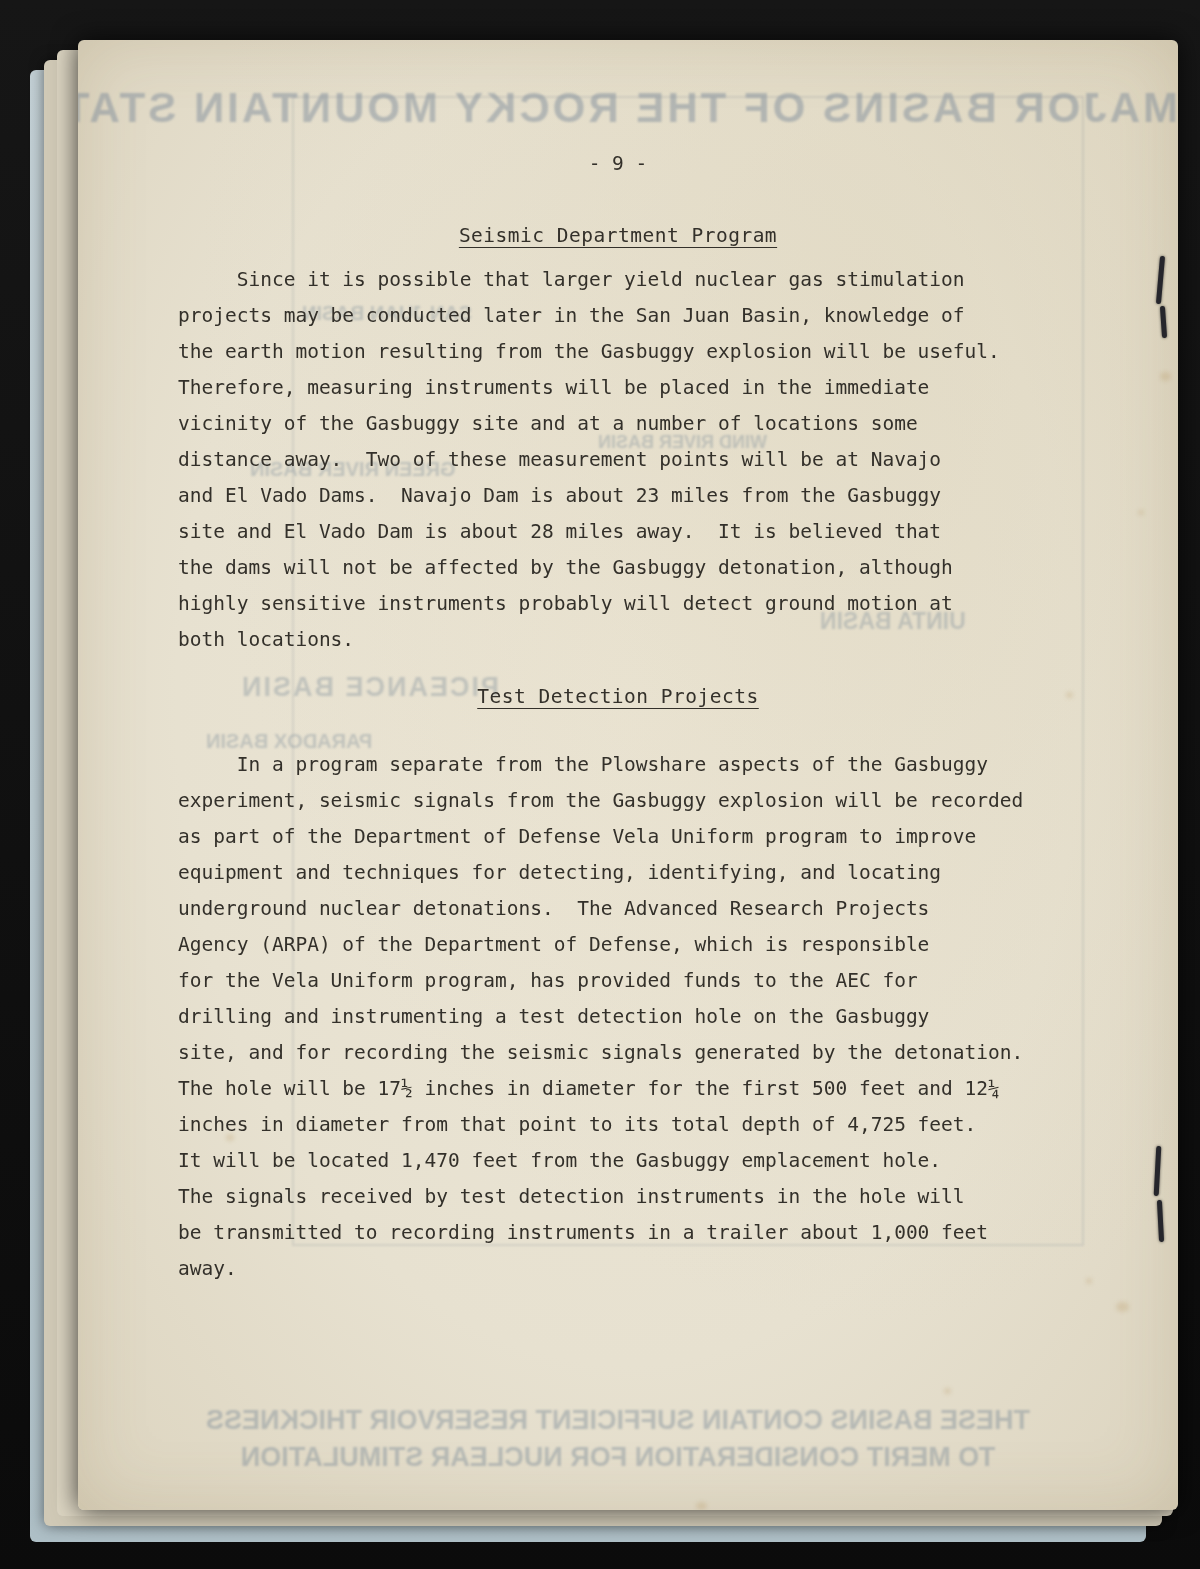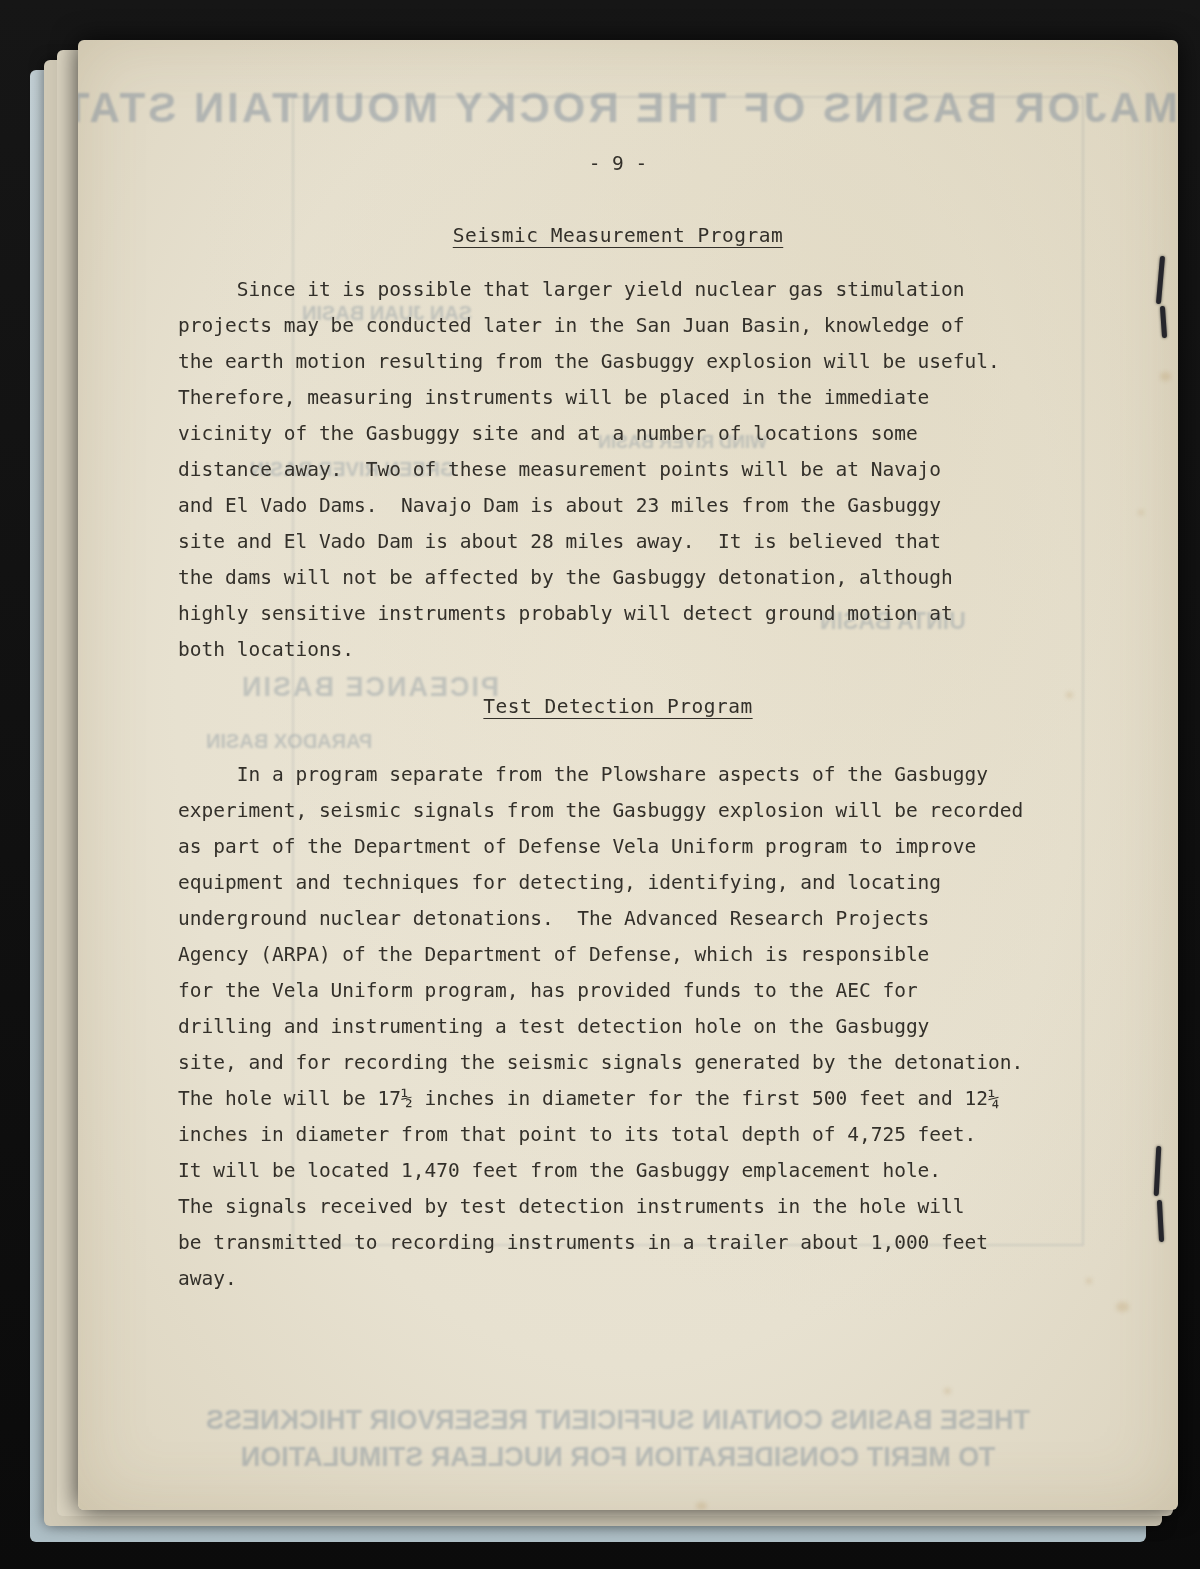--- a/index.html
+++ b/index.html
@@ -60,21 +60,21 @@
 
   
   .content{position:relative;z-index:5;padding:0 110px 0 100px;width:880px;
     color:#33302a;font-size:19.5px;line-height:36px;}
   .page-number{margin-top:106px;text-align:center;}
   .heading{text-align:center;text-decoration:underline;
     text-underline-offset:5px;letter-spacing:.5px;}
   .h1{margin-top:36px;}
   .h2{margin-top:21px;}
   .para{white-space:pre;}
-  .p1{margin-top:18px;}
+  .p1{margin-top:8px;}
   .p2{margin-top:32px;}
 
   
   .staple{position:absolute;background:#26262c;width:5px;border-radius:3px;
     box-shadow:0 0 3px rgba(0,0,0,.6);z-index:10;}
   .st-1a{left:1158px;top:256px;height:48px;transform:rotate(5deg);}
   .st-1b{left:1161px;top:306px;height:32px;transform:rotate(-4deg);}
   .st-2a{left:1155px;top:1146px;height:50px;transform:rotate(3deg);}
   .st-2b{left:1158px;top:1200px;height:42px;transform:rotate(-3deg);}
 
@@ -118,34 +118,34 @@
     <div class="spot sp5"></div>
     <div class="spot sp6"></div>
     <div class="spot sp7"></div>
     <div class="spot sp8"></div>
 
     <div class="spot sp10"></div>
 
     <div class="content">
       <div class="page-number">- 9 -</div>
 
-      <div class="heading h1">Seismic Measurement Program</div>
+      <div class="heading h1">Seismic Department Program</div>
       <div class="para p1">     Since it is possible that larger yield nuclear gas stimulation
 projects may be conducted later in the San Juan Basin, knowledge of
 the earth motion resulting from the Gasbuggy explosion will be useful.
 Therefore, measuring instruments will be placed in the immediate
 vicinity of the Gasbuggy site and at a number of locations some
 distance away.  Two of these measurement points will be at Navajo
 and El Vado Dams.  Navajo Dam is about 23 miles from the Gasbuggy
 site and El Vado Dam is about 28 miles away.  It is believed that
 the dams will not be affected by the Gasbuggy detonation, although
 highly sensitive instruments probably will detect ground motion at
 both locations.</div>
 
-      <div class="heading h2">Test Detection Program</div>
+      <div class="heading h2">Test Detection Projects</div>
       <div class="para p2">     In a program separate from the Plowshare aspects of the Gasbuggy
 experiment, seismic signals from the Gasbuggy explosion will be recorded
 as part of the Department of Defense Vela Uniform program to improve
 equipment and techniques for detecting, identifying, and locating
 underground nuclear detonations.  The Advanced Research Projects
 Agency (ARPA) of the Department of Defense, which is responsible
 for the Vela Uniform program, has provided funds to the AEC for
 drilling and instrumenting a test detection hole on the Gasbuggy
 site, and for recording the seismic signals generated by the detonation.
 The hole will be 17½ inches in diameter for the first 500 feet and 12¼

